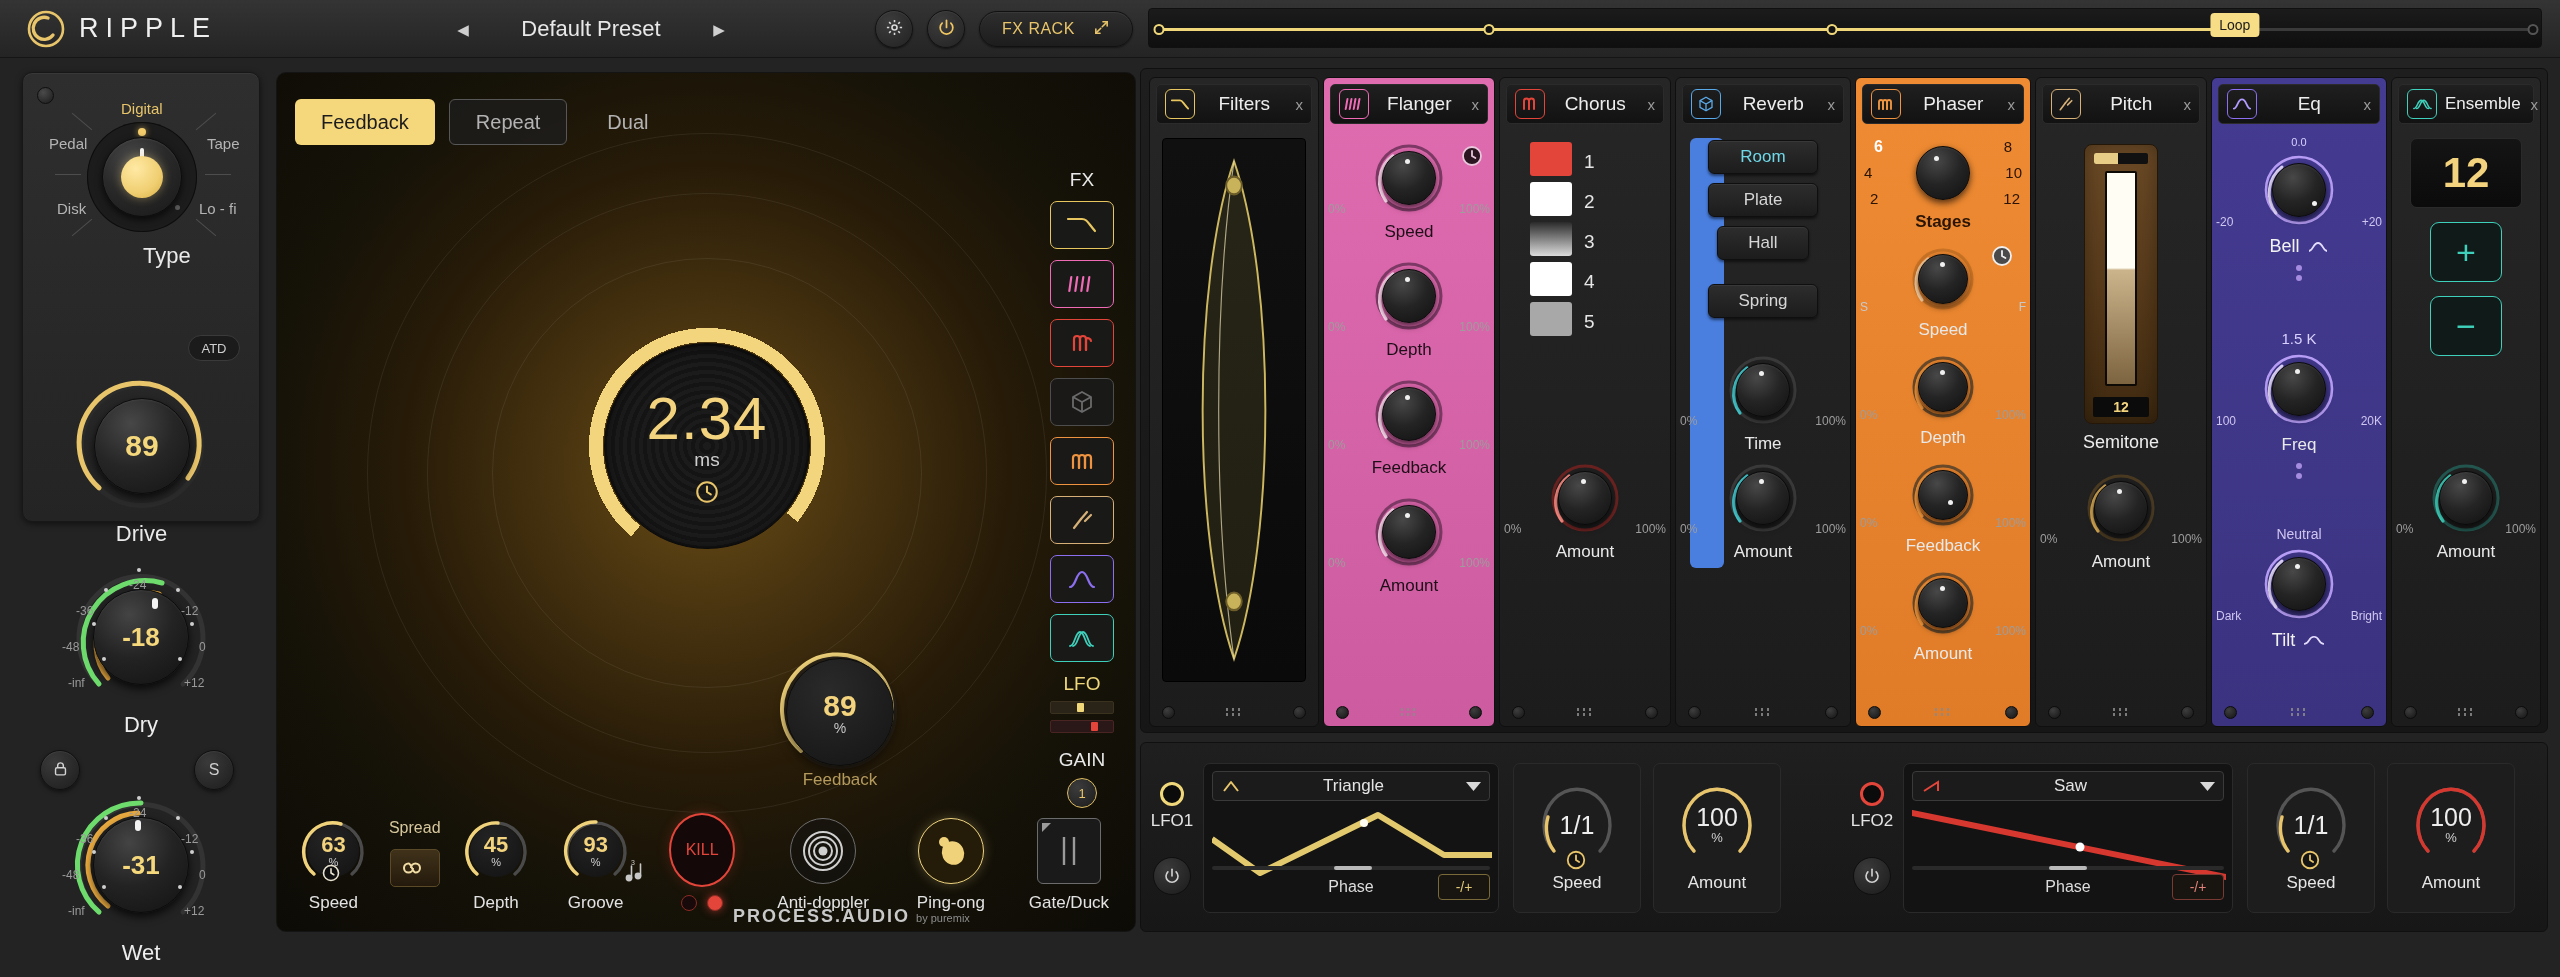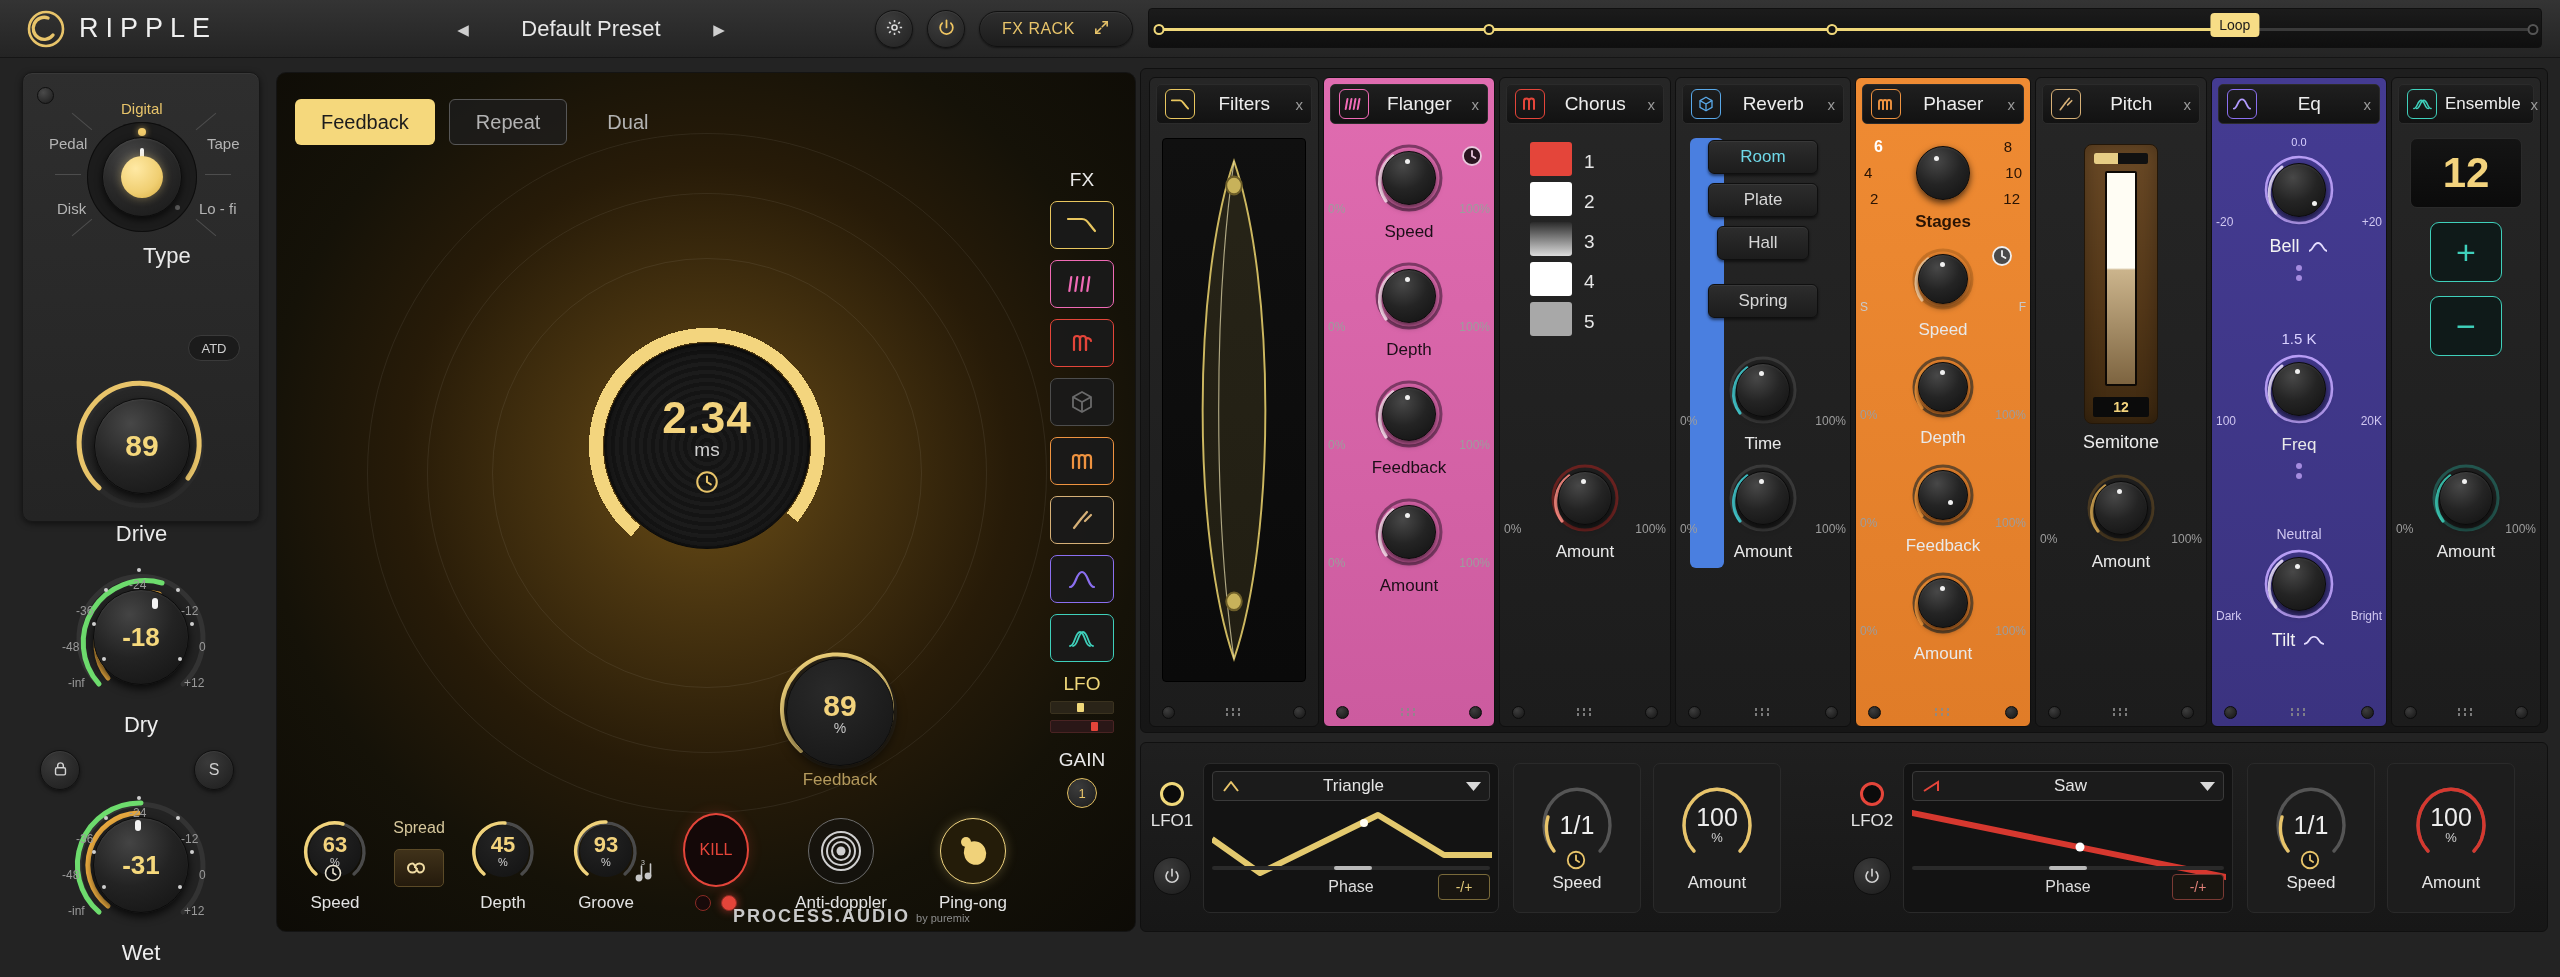--- a/index.html
+++ b/index.html
@@ -196,21 +196,21 @@
     background: conic-gradient(from 220deg, #f3d57e 0deg 270deg, #00000000 270deg 360deg);
     -webkit-mask: radial-gradient(circle, transparent 0 104px, #000 104px 118px, transparent 118px);
             mask: radial-gradient(circle, transparent 0 104px, #000 104px 118px, transparent 118px);
   }
   .md-face {
     position:absolute; left:22px; top:22px; width:206px;height:206px;border-radius:50%;
     background: repeating-radial-gradient(circle at 50% 50%, #1b1b1b 0 4px, #141414 4px 8px);
     border:1px solid #0a0a0a; box-shadow: inset 0 2px 12px #000a;
     display:flex;flex-direction:column;align-items:center;justify-content:center;
   }
-  .md-val { font-size:44px; color:#f3d37d; font-weight:700; letter-spacing:1px;}
+  .md-val { font-size:60px; color:#f3d37d; font-weight:400; letter-spacing:1px;}
   .md-unit { font-size:19px; color:#cfcfcf; margin-top:-4px;}
   .md-clock { margin-top:8px; }
 
   .fb-dial { position:absolute; left:509px; top:585px; width:108px;height:108px; }
   .fb-face {
     position:absolute; inset:0; border-radius:50%;
     background: radial-gradient(circle at 40% 30%, #2a2a2a, #141414);
     border:1px solid #0b0b0b; box-shadow: 0 4px 12px #000a;
     display:flex;flex-direction:column;align-items:center;justify-content:center;
   }
@@ -768,20 +768,29 @@
       <div class="br-item" style="width:124px;">
         <div class="circ-btn on">
           <svg width="40" height="40" viewBox="0 0 40 40" fill="#f0d27a">
             <ellipse cx="22" cy="22" rx="11" ry="12" transform="rotate(-25 22 22)"></ellipse>
             <circle cx="13" cy="11" r="5"></circle>
           </svg>
         </div>
         <div class="br-label">Ping-ong</div>
       </div>
 
+      <div class="br-item" style="width:120px;">
+        <div class="gate-box">
+          <svg width="36" height="40" viewBox="0 0 36 40" fill="none" stroke="#9a9a9a" stroke-width="2.4">
+            <path d="M13 6v28M23 6v28"></path>
+          </svg>
+          <div style="position:absolute;left:4px;top:4px;width:0;height:0;border-left:9px solid #9a9a9a;border-bottom:9px solid transparent;"></div>
+        </div>
+        <div class="br-label">Gate/Duck</div>
+      </div>
     </div>
 
     <div class="watermark">
       <span class="wm-main">PROCESS.AUDIO</span>
       <span class="wm-sub">by puremix</span>
     </div>
   </div>
 
   <div class="rack">
 

